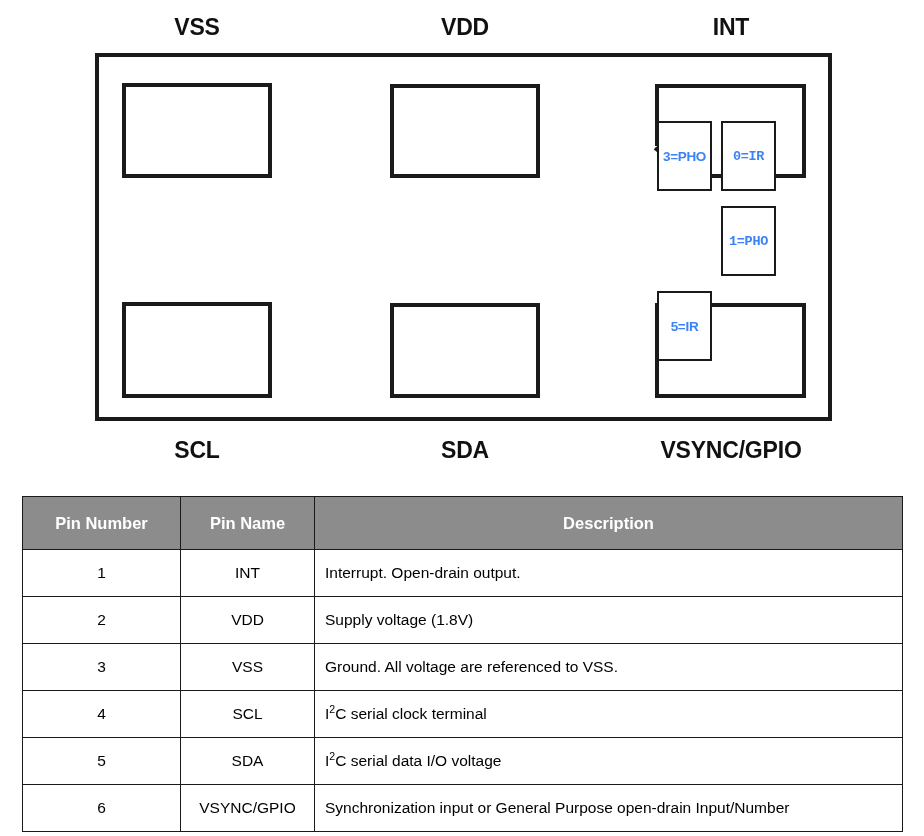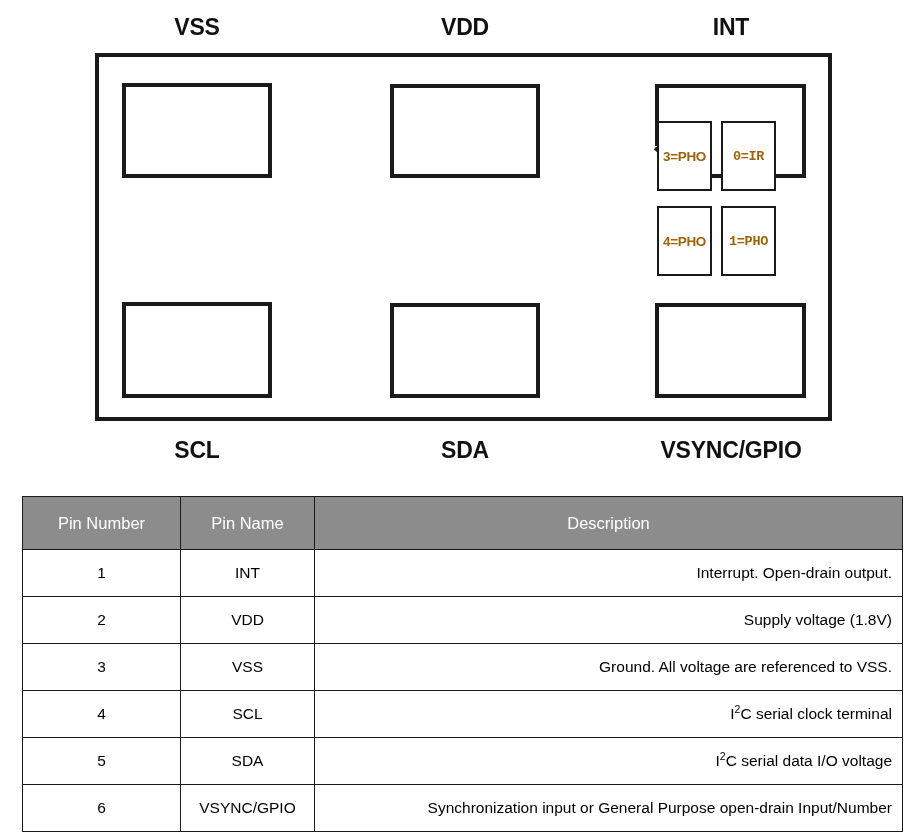--- a/index.html
+++ b/index.html
@@ -84,21 +84,21 @@
     width: 55px;
     height: 70px;
     border: 2px solid #1a1a1a;
     box-sizing: border-box;
     background: #ffffff;
     display: flex;
     align-items: center;
     justify-content: center;
     font-size: 13.5px;
     font-weight: bold;
-    color: #a16207;
+    color: #3b82f6;
     letter-spacing: -0.3px;
   }
   .col-a { left: 0px; }
   .col-b { left: 64px; font-family: Liberation Mono, monospace; }
   .row-1 { top: 0px; }
   .row-2 { top: 85px; }
   .row-3 { top: 170px; }
 
   
   #pin-table-wrap {
@@ -116,34 +116,34 @@
   table#pin-table th,
   table#pin-table td {
     border: 1px solid #1a1a1a;
     height: 46px;
     padding: 0 10px;
     vertical-align: middle;
   }
   table#pin-table thead th {
     background: #8c8c8c;
     color: #ffffff;
-    font-weight: normal;
+    font-weight: bold;
     font-size: 16.5px;
     height: 52px;
   }
   col.c-num  { width: 158px; }
   col.c-name { width: 134px; }
   col.c-desc { width: 588px; }
 
   td.cell-num,
   td.cell-name {
     text-align: center;
   }
   td.cell-desc {
-    text-align: right;
+    text-align: left;
     padding-left: 14px;
   }
   sup { font-size: 0.68em; vertical-align: super; line-height: 0; }
 </style>
 </head>
 <body>
 
 <div id="pinout-diagram">
 
   <div class="pin-label" style="left:118px; top:14px; width:158px;">VSS</div>
@@ -160,22 +160,22 @@
   <div class="pad" id="pad-vsync"></div>
 
   <svg id="pad-int-chamfer" viewBox="0 0 42 34" xmlns="http://www.w3.org/2000/svg">
     <polygon points="0,0 0,34 42,34 8,0" fill="#ffffff"></polygon>
     <line x1="2" y1="2" x2="40" y2="32" stroke="#1a1a1a" stroke-width="4"></line>
   </svg>
 
   <div id="aperture-grid">
     <div class="aperture-cell col-a row-1">3=PHO</div>
     <div class="aperture-cell col-b row-1">0=IR</div>
-    <div class="aperture-cell col-a row-2">4=PHO</div>
     <div class="aperture-cell col-b row-2">1=PHO</div>
+    <div class="aperture-cell col-a row-3">5=IR</div>
   </div>
 
   <div class="pin-label" style="left:118px; top:437px; width:158px;">SCL</div>
   <div class="pin-label" style="left:386px; top:437px; width:158px;">SDA</div>
   <div class="pin-label" style="left:632px; top:437px; width:198px;">VSYNC/GPIO</div>
 </div>
 
 <div id="pin-table-wrap">
   <table id="pin-table">
     <colgroup>

